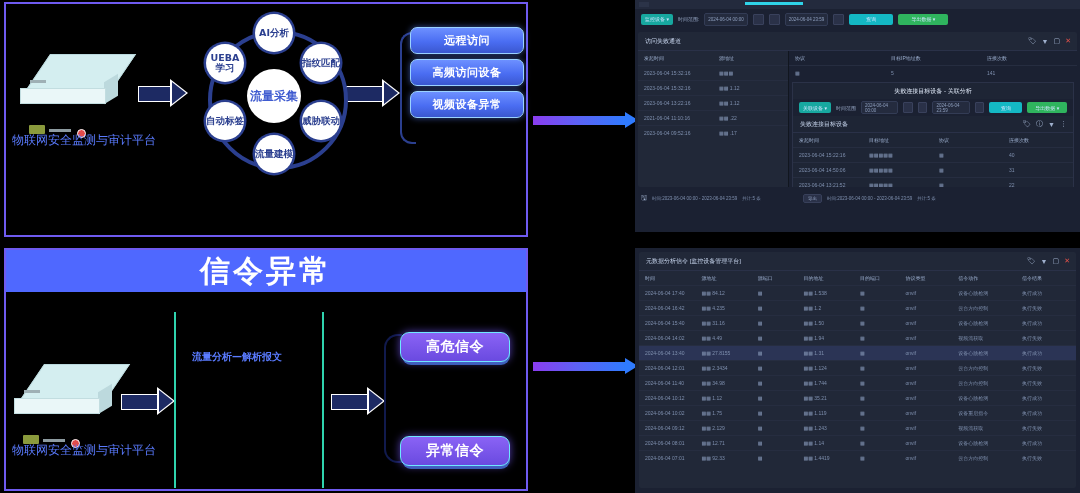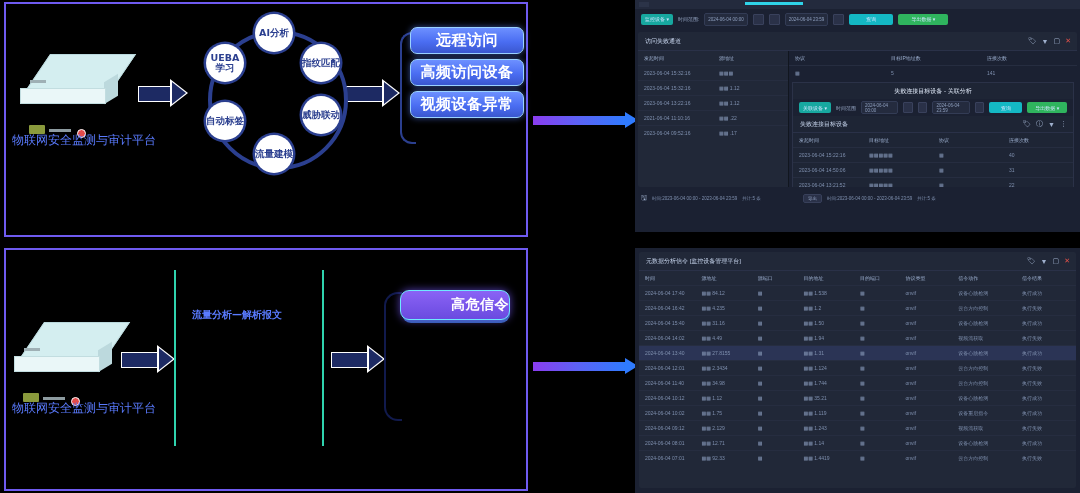--- a/index.html
+++ b/index.html
@@ -51,31 +51,31 @@
      left:58px;top:58px;}
   .ring-circle{position:absolute;left:19px;top:19px;width:132px;height:132px;border-radius:50%;
      border:4px solid #2b3f8f;z-index:1;}
 
   
   .pill-col{position:absolute;display:flex;flex-direction:column;}
   .pill{position:relative;width:112px;height:25px;border-radius:7px;margin-bottom:5px;
      background:linear-gradient(180deg,#6d90ff 0%,#4a6df2 55%,#3a57cf 100%);
      border:1px solid #9bd2ff;display:flex;align-items:center;justify-content:center;
      box-shadow:0 0 6px rgba(90,130,255,.6);}
-  .pill span{color:#fff;font-size:15px;font-weight:bold;letter-spacing:.5px;white-space:nowrap;
+  .pill span{color:#fff;font-size:11px;font-weight:bold;letter-spacing:.5px;white-space:nowrap;
      font-family:"DejaVu Sans","Liberation Sans",sans-serif;}
   .brace{position:absolute;width:14px;border:2.5px solid #2b3f8f;border-right:none;
      border-top-left-radius:12px;border-bottom-left-radius:12px;}
 
   
   .vline{position:absolute;width:2px;background:#2fd3ae;}
   .mid-text{position:absolute;color:#5a7bff;font-size:10px;font-weight:bold;white-space:nowrap;
      font-family:"DejaVu Sans","Liberation Sans",sans-serif;filter:blur(0.5px);}
   .pill-purple{background:linear-gradient(180deg,#8a63f5 0%,#6a4ae0 100%);border:1px solid #6fe8ff;
-     width:108px;height:28px;border-radius:9px;box-shadow:0 0 8px rgba(120,90,255,.7);justify-content:flex-end;}
+     width:108px;height:28px;border-radius:9px;box-shadow:0 0 8px rgba(120,90,255,.7);}
   .pill-purple span{font-size:14px;}
   .pill-shadow{position:absolute;width:108px;height:28px;border-radius:9px;
      background:linear-gradient(180deg,#3f7cc9,#2d5fa8);z-index:0;}
 
   .curly{position:absolute;width:16px;border:2.5px solid #111a4d;border-right:none;
      border-top-left-radius:14px;border-bottom-left-radius:14px;}
 
   
   .grad-arrow{position:absolute;height:16px;}
   .grad-arrow .g-shaft{position:absolute;left:0;top:4px;height:9px;width:calc(100% - 12px);
@@ -151,23 +151,24 @@
       <div class="dev-label" style="left:6px;top:128px;">物联网安全监测与审计平台</div>
 
       <div class="barrow" style="left:132px;top:75px;width:50px;height:28px;">
         <div class="shaft" style="width:34px;"></div>
         <div class="head head-out" style="left:32px;"></div>
         <div class="head-in" style="left:34px;"></div>
       </div>
 
       <div class="circle-wrap" style="left:183px;top:7px;">
         <div class="ring-circle"></div>
+        <div class="ring-node center">流量采集</div>
         <div class="ring-node small" style="left:66px;top:3px;">AI分析</div>
         <div class="ring-node small" style="left:113px;top:33px;text-align:right;">指纹匹配</div>
-        <div class="ring-node small" style="left:113px;top:85px;">威胁联动</div>
+        <div class="ring-node small" style="left:113px;top:91px;">威胁联动</div>
         <div class="ring-node small" style="left:66px;top:124px;">流量建模</div>
         <div class="ring-node small" style="left:17px;top:91px;">自动标签</div>
         <div class="ring-node small" style="left:17px;top:33px;">UEBA学习</div>
       </div>
 
       <div class="barrow" style="left:340px;top:75px;width:56px;height:28px;">
         <div class="shaft" style="width:38px;"></div>
         <div class="head head-out" style="left:36px;"></div>
         <div class="head-in" style="left:38px;"></div>
       </div>
@@ -182,20 +183,23 @@
           </div>
         <div class="pill">
             <span>视频设备异常</span>
           </div>
       </div>
 
     </div>
   </div>
 
   <div class="panel" id="panel-signal">
+    <div class="panel-title">
+      <span>信令异常</span>
+    </div>
     <div class="panel-body">
 
       <div class="device" style="left:16px;top:72px;">
         <div class="dev-top"></div>
         <div class="dev-side"></div>
         <div class="dev-front">
           <div class="dev-chip"></div>
           <div class="dev-slot"></div>
           <div class="dev-led"></div>
         </div>
@@ -219,20 +223,26 @@
         <div class="head head-out" style="left:36px;"></div>
         <div class="head-in" style="left:38px;"></div>
       </div>
 
       <div class="curly" style="left:378px;top:42px;height:125px;"></div>
 
       <div style="position:absolute;left:394px;top:40px;">
         <div class="pill-shadow" style="left:2px;top:5px;"></div>
         <div class="pill pill-purple">
           <span>高危信令</span>
+        </div>
+      </div>
+      <div style="position:absolute;left:394px;top:144px;">
+        <div class="pill-shadow" style="left:2px;top:5px;"></div>
+        <div class="pill pill-purple">
+          <span>异常信令</span>
         </div>
       </div>
 
     </div>
   </div>
 
   <div class="grad-arrow" style="left:533px;top:112px;width:105px;">
     <div class="g-shaft"></div>
       <div class="g-head"></div>
   </div>

